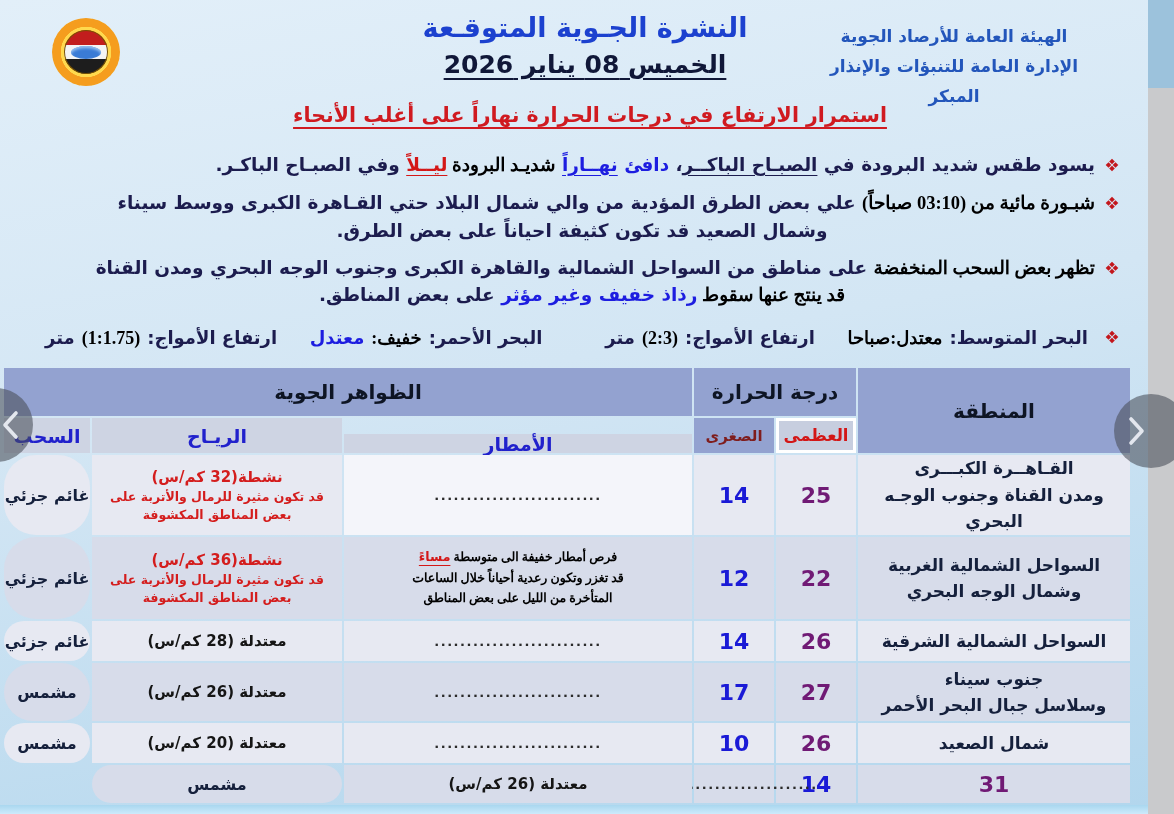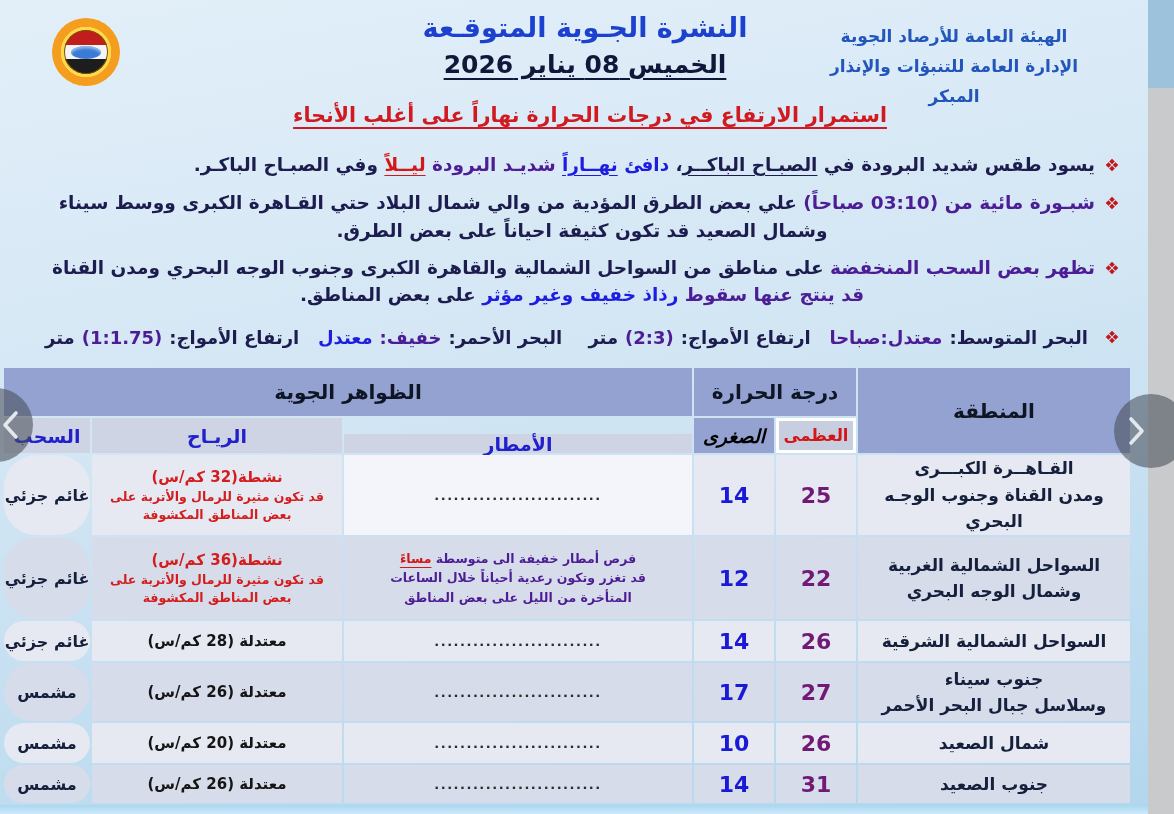--- a/index.html
+++ b/index.html
@@ -30,21 +30,21 @@
   .headline{position:absolute;left:240px;top:103px;width:700px;text-align:center;direction:rtl;
     color:#d01a20;font-size:20.5px;font-weight:bold;text-decoration:underline;text-underline-offset:5px;}
   
   .bullets{position:absolute;top:152px;right:55px;left:45px;direction:rtl;
     font-size:18.5px;font-weight:bold;}
   .bullet{margin-bottom:11px;}
   .bline{line-height:1.42;}
   .bline.cont{text-align:center;}
   .diamond{display:inline-block;margin-left:10px;vertical-align:-1px;}
   .seg.dark{color:#1c1c4e;}
-  .seg.red{color:#4c1d95;}
+  .seg.red{color:#000000;font-family:Liberation Serif, serif;}
   .seg.blue{color:#1d1de0;}
   .seg.dark-u{color:#1c1c4e;text-decoration:underline;text-underline-offset:4px;}
   .seg.red-u{color:#d41717;text-decoration:underline;text-underline-offset:4px;}
   .seg.blue-u{color:#1d1de0;text-decoration:underline;text-underline-offset:4px;}
   
   .sea{position:absolute;top:327px;right:55px;left:45px;direction:rtl;display:flex;
     align-items:baseline;gap:7px;font-size:18px;font-weight:bold;white-space:nowrap;}
   .sp{display:inline-block;width:22px;}
   .sp.sp2{width:58px;}
   
@@ -54,21 +54,21 @@
   .cell{display:flex;flex-direction:column;align-items:center;justify-content:center;
     text-align:center;}
   .hd{background:#93a2d0;}
   .sub{background:#ced4e3;}
   .ghead{font-size:20px;font-weight:bold;color:#0e1524;}
   .region-head{grid-column:1;grid-row:1/3;}
   .group-temp{grid-column:2/4;grid-row:1;}
   .group-phen{grid-column:4/7;grid-row:1;}
   .sub-max{grid-column:2;grid-row:2;background:#c7cedf;box-shadow:inset 0 0 0 3px #ffffff;
     color:#d31616;font-size:16.5px;font-weight:bold;}
-  .sub-min{grid-column:3;grid-row:2;color:#000000;font-size:19px;font-weight:bold;font-style:italic;}
+  .sub-min{grid-column:3;grid-row:2;color:#7f1d1d;font-size:15px;font-weight:bold;}
   .sub-blue{font-size:19px;font-weight:bold;color:#2121cc;}
   .c-rain{grid-column:4;grid-row:2;margin-top:16px;}
   .c-wind{grid-column:5;grid-row:2;}
   .c-clouds{grid-column:6;grid-row:2;}
   .lt{background:#e7e9f2;}
   .dk{background:#d7dcea;}
   .rain.white{background:#f4f5fa;}
   .rline{font-size:17px;font-weight:bold;color:#15203c;line-height:1.55;}
   .temp{font-size:22px;font-weight:bold;}
   .temp.max{color:#701a75;}
@@ -243,23 +243,20 @@
     </div>
     <div class="cell temp max lt">26</div>
     <div class="cell temp min lt">10</div>
     <div class="cell rain lt">
       <span class="dots">..........................</span>
     </div>
     <div class="cell wind lt w-black">
       <div class="wline">معتدلة (20 كم/س)</div>
     </div>
     <div class="cell clouds lt">مشمس</div>
-    <div class="cell region dk">
-      <div class="rline">جنوب الصعيد</div>
-    </div>
     <div class="cell temp max dk">31</div>
     <div class="cell temp min dk">14</div>
     <div class="cell rain dk">
       <span class="dots">..........................</span>
     </div>
     <div class="cell wind dk w-black">
       <div class="wline">معتدلة (26 كم/س)</div>
     </div>
     <div class="cell clouds dk">مشمس</div>
   </div>

